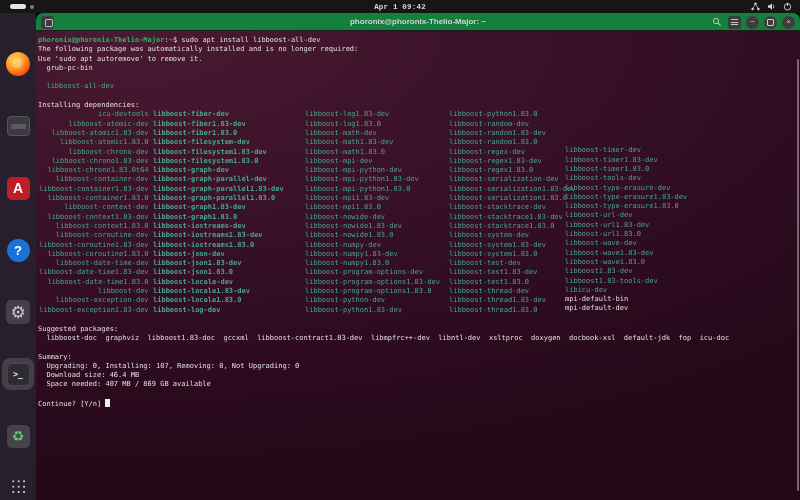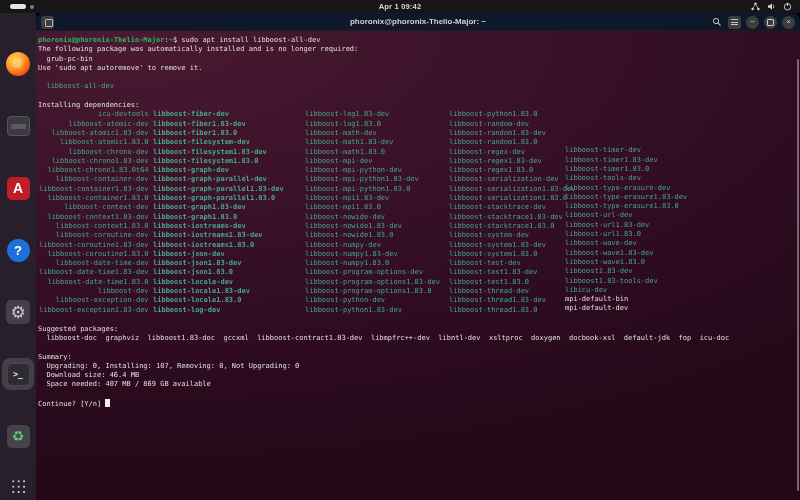--- a/index.html
+++ b/index.html
@@ -1,21 +1,21 @@
 <!DOCTYPE html>
 <html><head>
 <meta charset="utf-8">
 <style>
   * { margin:0; padding:0; box-sizing:border-box; }
   html,body { width:800px; height:500px; background:#000; overflow:hidden; }
   .screen { position:relative; width:800px; height:500px; font-family:"Liberation Sans",sans-serif; }
 
   
   .topbar { position:absolute; top:0; left:0; width:800px; height:13px; background:#161616;
-            display:flex; align-items:center; justify-content:center; z-index:30; }
+            display:flex; align-items:center; justify-content:center; z-index:30;font-family:Liberation Mono, monospace; }
   .clock { font-size:7.5px; font-weight:bold; color:#d8d8d8; letter-spacing:.2px; }
   .ws-ind { position:absolute; left:10px; top:4px; display:flex; align-items:center; gap:4px; }
   .ws-pill { width:16px; height:5px; border-radius:3px; background:#e6e6e6; }
   .ws-dot { width:4px; height:4px; border-radius:2px; background:#7e7e7e; }
   .tray { position:absolute; right:8px; top:0; height:13px; display:flex; align-items:center; gap:7px; }
   .tray svg { display:block; }
 
   
   .dock { position:absolute; left:0; top:13px; width:36px; height:487px; background:#281f2c;
           display:flex; flex-direction:column; align-items:center; padding-top:38px; gap:36px; z-index:20; }
@@ -38,21 +38,21 @@
        color:#ececec; font-family:"DejaVu Sans Mono",monospace; font-size:8px; font-weight:bold;
        display:flex; align-items:center; justify-content:center; }
   .ico-trash { width:23px; height:23px; border-radius:5px; background:#47434b; color:#64cf73; font-size:14px;
        display:flex; align-items:center; justify-content:center; line-height:1; }
   .show-apps { position:absolute; bottom:6px; left:10px; width:16px; height:16px;
        background-image:radial-gradient(circle, #d2cad2 1.1px, transparent 1.4px);
        background-size:5.4px 5.4px; background-position:0.6px 0.6px; }
 
   
   .window { position:absolute; left:36px; top:13px; width:764px; height:487px; border-radius:7px 7px 0 0; overflow:hidden; }
-  .titlebar { position:relative; height:18px; background:#0f172a; border-bottom:1px solid #1c1c1c;
+  .titlebar { position:relative; height:18px; background:#15803d; border-bottom:1px solid #1c1c1c;
        display:flex; align-items:center; justify-content:center; }
   .title { font-size:8px; font-weight:bold; color:#d5d1cd; }
   .tb-left { position:absolute; left:5px; top:2.5px; display:flex; }
   .tabs-btn { width:13px; height:13px; border-radius:3px; background:#3d3d3d; position:relative; }
   .tabs-btn::after { content:""; position:absolute; left:3.5px; top:3.5px; width:6px; height:6px; border:1px solid #b9b9b9; border-radius:1px; }
   .tb-right { position:absolute; right:5px; top:2.5px; display:flex; align-items:center; gap:5px; }
   .hbtn { width:13px; height:13px; border-radius:50%; background:#3d3d3d; color:#cfcfcf;
        display:flex; align-items:center; justify-content:center; font-size:8px; line-height:1; position:relative; }
   .hbtn.max::after { content:""; width:5px; height:5px; border:1px solid #cfcfcf; border-radius:1px; }
   .menu-btn { width:13px; height:13px; border-radius:3px; background:#3d3d3d; display:flex; flex-direction:column;
@@ -156,22 +156,22 @@
         <span class="hbtn">−</span>
         <span class="hbtn max"></span>
         <span class="hbtn">×</span>
       </div>
     </div>
 
     <div class="termbody">
       <div class="term">
         <div class="line"><span class="green">phoronix@phoronix-Thelio-Major</span><span>:</span><span class="blue">~</span><span>$ </span><span>sudo apt install libboost-all-dev</span></div>
         <div class="line">The following package was automatically installed and is no longer required:</div>
+        <div class="line">Use 'sudo apt autoremove' to remove it.</div>
         <div class="line">  grub-pc-bin</div>
-        <div class="line">Use 'sudo apt autoremove' to remove it.</div>
         <div class="line"></div>
         <div class="line teal">  libboost-all-dev</div>
         <div class="line"></div>
         <div class="line">Installing dependencies:</div>
         <div class="depgrid" id="depgrid">
             <div class="depcol" style="left: 1px; text-align: right;">
               <div class="line">icu-devtools</div>
               <div class="line">libboost-atomic-dev</div>
               <div class="line">libboost-atomic1.83-dev</div>
               <div class="line">libboost-atomic1.83.0</div>

